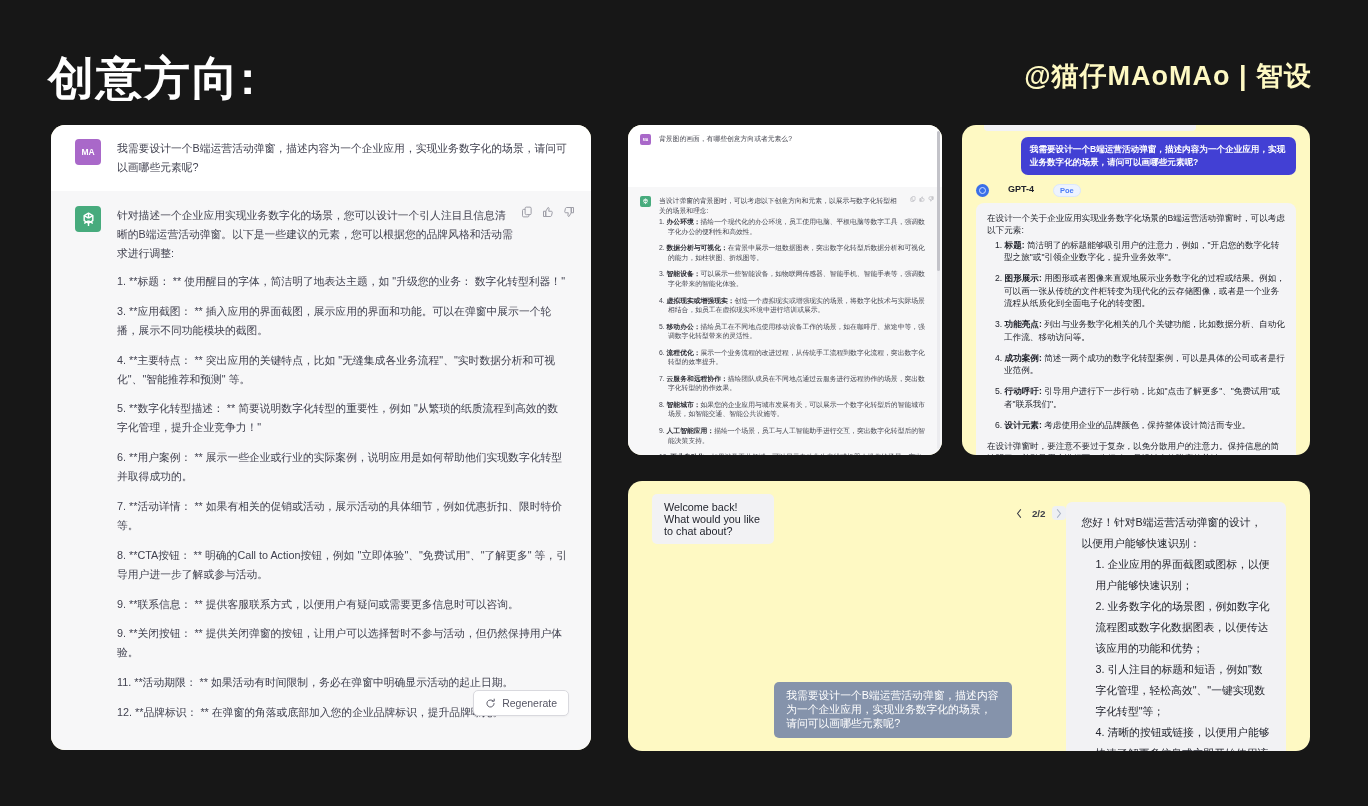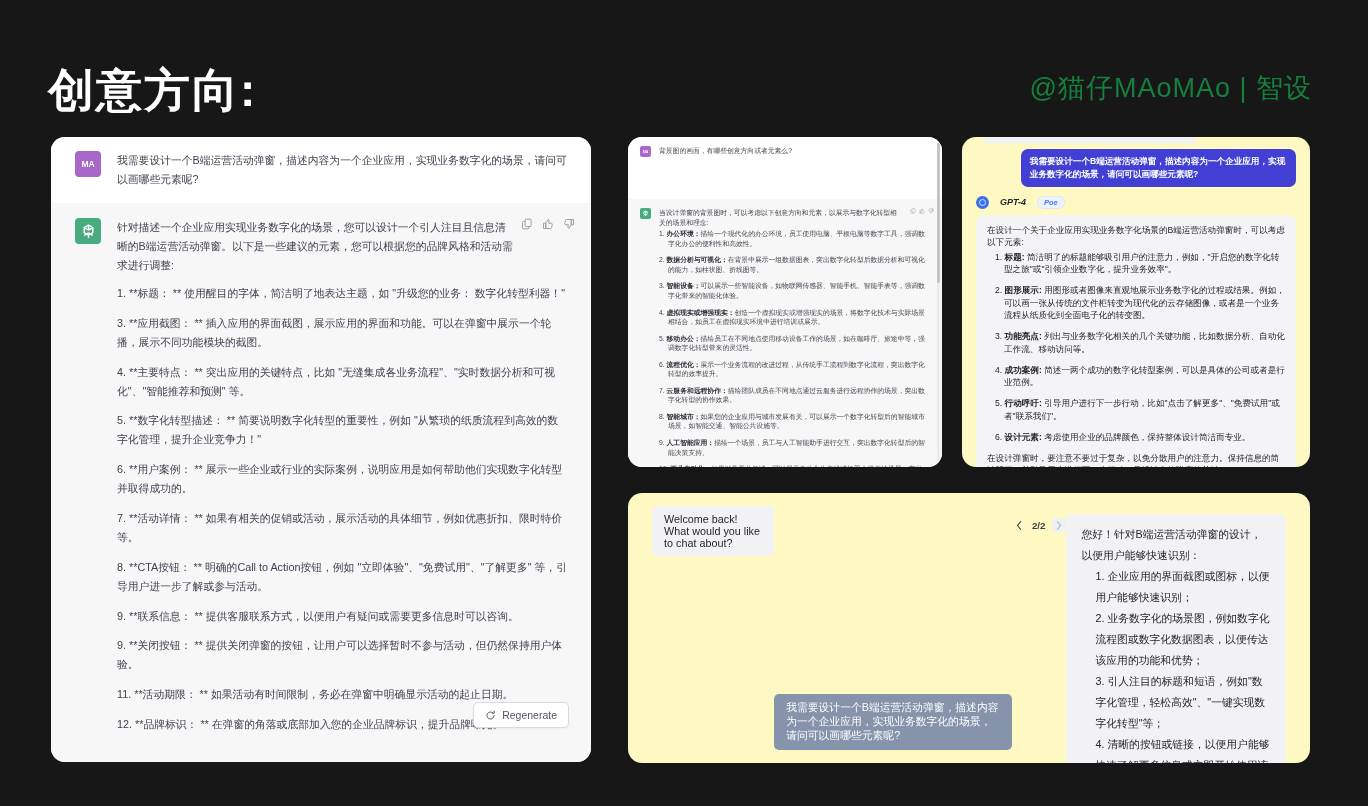--- a/index.html
+++ b/index.html
@@ -1,22 +1,22 @@
 <!DOCTYPE html>
 <html><head>
 <meta charset="utf-8">
 <style>
   html,body{margin:0;padding:0;width:1368px;height:806px;background:#171717;overflow:hidden;
     font-family:"Liberation Sans","DejaVu Sans",sans-serif;}
   *{box-sizing:border-box;}
-  .stage{position:relative;width:1368px;height:636px;margin-top:12px;}
+  .stage{position:relative;width:1368px;height:636px;}
 
   
   .page-title{position:absolute;left:48px;top:48px;font-size:46px;font-weight:900;color:#ffffff;letter-spacing:2px;}
-  .credit{position:absolute;right:56px;top:58px;font-size:27px;color:#15803d;font-weight:400;letter-spacing:1px;}
+  .credit{position:absolute;right:56px;top:58px;font-size:27px;color:#fef9c3;font-weight:700;letter-spacing:1px;}
 
   
   .card{position:absolute;background:#fef9c3;border-radius:14px;overflow:hidden;color:#3f4150;}
 
   
   .card.left{left:51px;top:125px;width:540px;height:625px;display:flex;flex-direction:column;}
   .cg-row{display:flex;gap:16px;padding:14px 24px;}
   .cg-row.user{background:#ffffff;min-height:62px;}
   .cg-row.assistant{background:#f7f7f8;flex:1;position:relative;padding-top:15px;}
   .avatar{flex:0 0 auto;width:26px;height:26px;border-radius:4px;display:flex;align-items:center;justify-content:center;}
@@ -47,21 +47,21 @@
   .mid .msg-actions{top:9px;right:8px;gap:3px;color:#b3b3bb;}
   .mid .msg-actions svg{width:6px;height:6px;}
   .mid-scrollbar{position:absolute;right:2px;top:6px;bottom:6px;width:3px;border-radius:2px;background:#ececef;}
   .mid-scroll-thumb{position:absolute;right:0;top:0;width:3px;height:140px;border-radius:2px;background:#c3c3c9;}
 
   
   .card.poe{left:962px;top:125px;width:348px;height:330px;padding:12px 14px;}
   .poe-prev{position:absolute;top:-5px;left:22px;width:212px;height:11px;background:#f2f2f5;border-radius:4px;}
   .poe-user{margin-left:auto;max-width:86%;width:fit-content;background:#4240d4;color:#ffffff;
     font-size:8.6px;line-height:1.5;font-weight:600;padding:6px 9px;border-radius:7px;}
-  .poe-botline{display:flex;align-items:center;gap:11px;margin:9px 0 6px;font-style:italic;}
+  .poe-botline{display:flex;gap:19px;margin:9px 0 6px;}
   .poe-avatar{width:13px;height:13px;border-radius:50%;background:#3a6fe8;position:relative;}
   .poe-avatar::after{content:"";position:absolute;inset:3px;border:1.3px solid #cfe0ff;border-radius:50%;}
   .poe-name{font-size:9px;font-weight:700;color:#20222b;}
   .poe-badge{font-size:7.5px;font-weight:700;color:#4a7bf7;background:#edf3fe;border:1px solid #dbe7fd;
     border-radius:8px;padding:1px 6px;}
   .poe-reply{background:#f4f4f6;border-radius:8px;padding:9px 11px;font-size:8.6px;line-height:1.45;color:#23252e;}
   .poe-item{margin-top:2px;padding-left:17px;text-indent:-9px;}
   .poe-item b{font-weight:700;}
   .poe-closing{margin-top:8px;}
 

